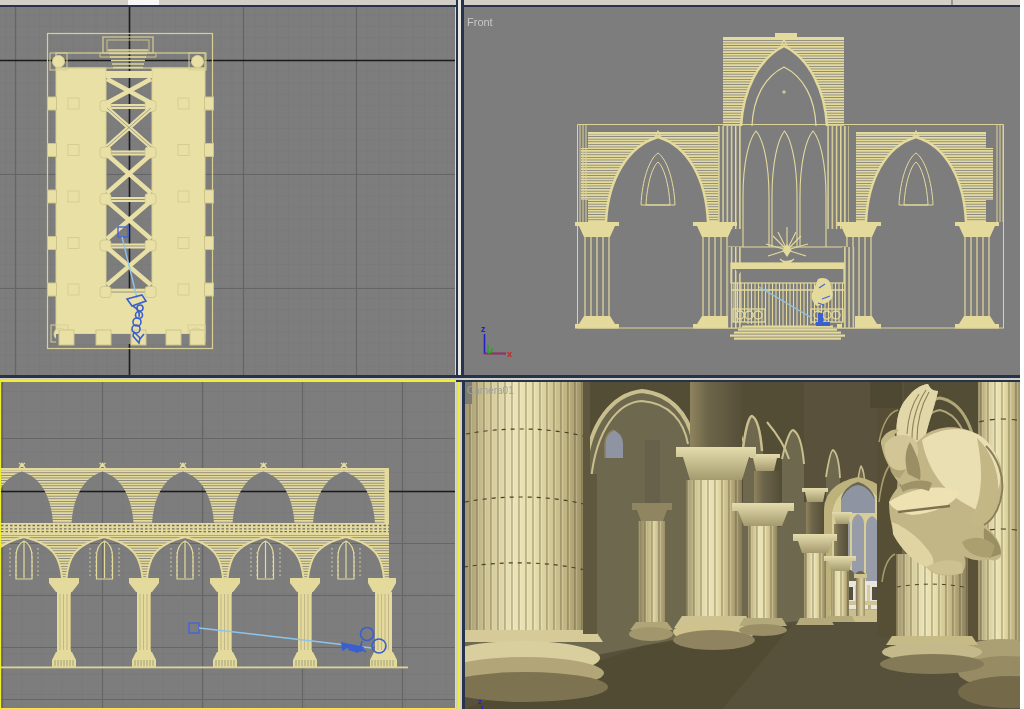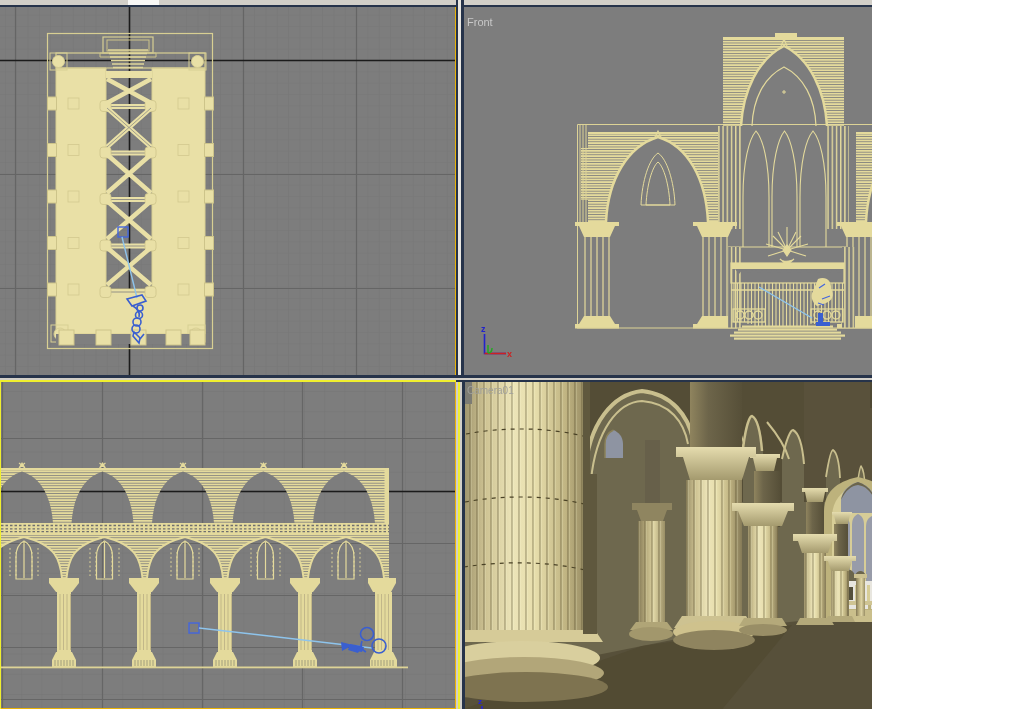--- a/index.html
+++ b/index.html
@@ -1,17 +1,17 @@
 <!DOCTYPE html>
 <html><head>
 <meta charset="utf-8">
 <style>
 html,body{margin:0;padding:0;}
 body{font-family:"Liberation Sans",sans-serif;}
-#stage{position:relative;width:872px;height:709px;overflow:hidden;background:#eab308;}
+#stage{position:relative;width:1020px;height:709px;overflow:hidden;background:#fde047;}
 .abs{position:absolute;}
 </style>
 </head>
 <body>
 <div id="stage">
 
   <div class="abs" style="left:0;top:0;width:1024px;height:4.5px;background:#d2cfc8;"></div>
   <div class="abs" style="left:128px;top:0;width:31px;height:4.5px;background:#f8f8f6;"></div>
   <div class="abs" style="left:951px;top:0;width:2px;height:4.5px;background:#9a978f;"></div>
   <div class="abs" style="left:0;top:4.5px;width:1024px;height:2.5px;background:#26334a;"></div>

